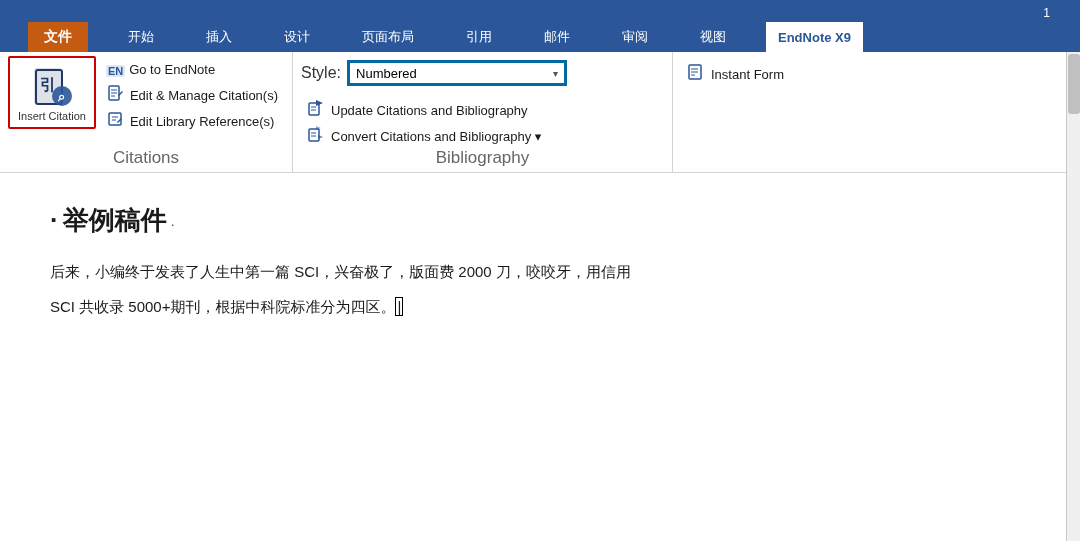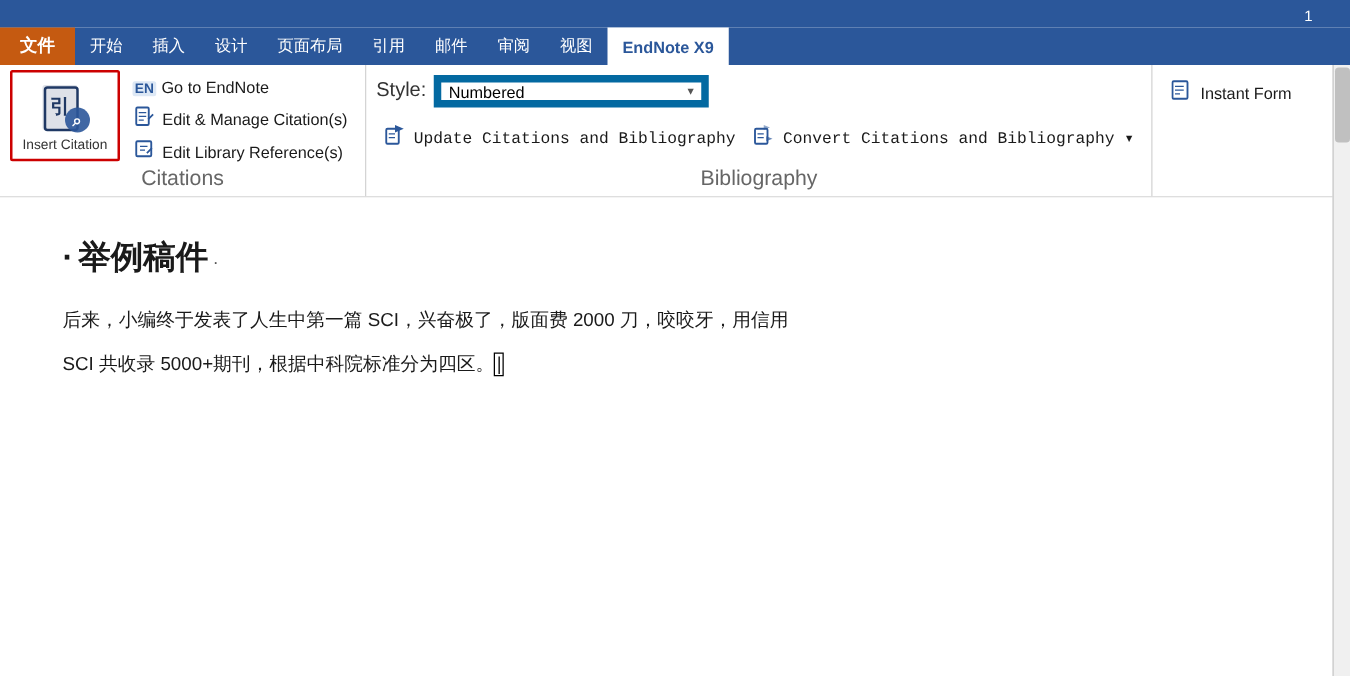--- a/index.html
+++ b/index.html
@@ -30,20 +30,21 @@
       background: #2b579a;
     }
     .menu-tab {
       padding: 0 12px;
       color: white;
       font-size: 13px;
       display: flex;
       align-items: center;
       cursor: pointer;
       white-space: nowrap;
+      margin-left: 28px;
     }
     .menu-tab.file-tab {
       background: #c55a11;
       font-weight: bold;
       font-size: 14px;
       padding: 0 16px;
     }
     .menu-tab.active-tab {
       background: #fff;
       color: #2b579a;
@@ -156,40 +157,39 @@
       padding: 4px 0;
     }
     .style-label {
       font-size: 16px;
       color: #333;
       font-weight: 500;
     }
     .style-dropdown {
       flex: 1;
       height: 26px;
-      border: 6px solid #0369a1;
+      border: 3px solid #0369a1;
       background: #fff;
       font-size: 13px;
       padding: 0 6px;
       cursor: pointer;
       display: flex;
       align-items: center;
       justify-content: space-between;
       min-width: 220px;
     }
     .style-dropdown-arrow {
       font-size: 10px;
       color: #555;
     }
     .bib-items-col {
       display: flex;
-      flex-direction: row;
+      flex-direction: column;
       gap: 2px;
       padding-top: 2px;
-      font-family: Liberation Mono, monospace;
     }
 
     
     .document-area {
       background: #fff;
       padding: 30px 50px 20px 50px;
     }
 
     .doc-heading {
       font-size: 26px;

